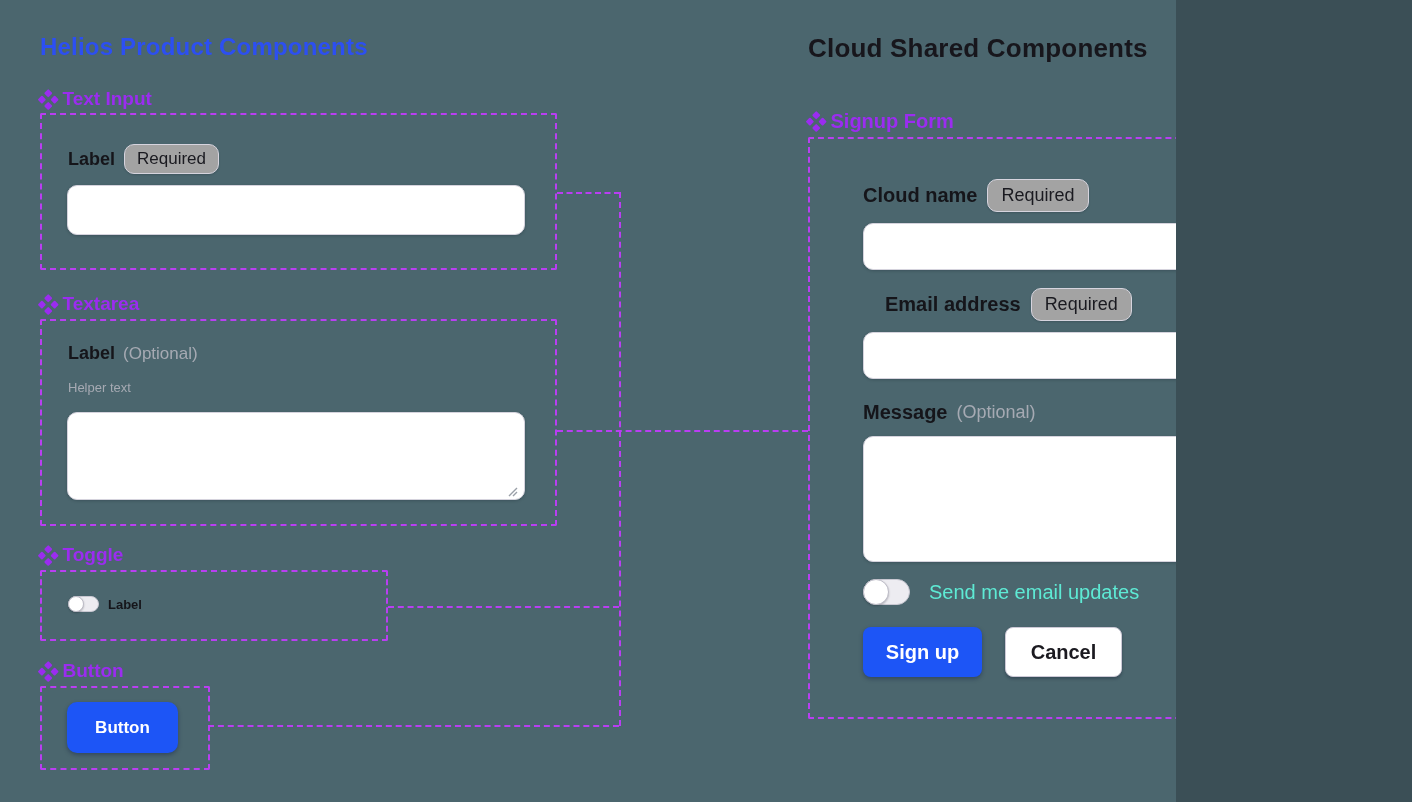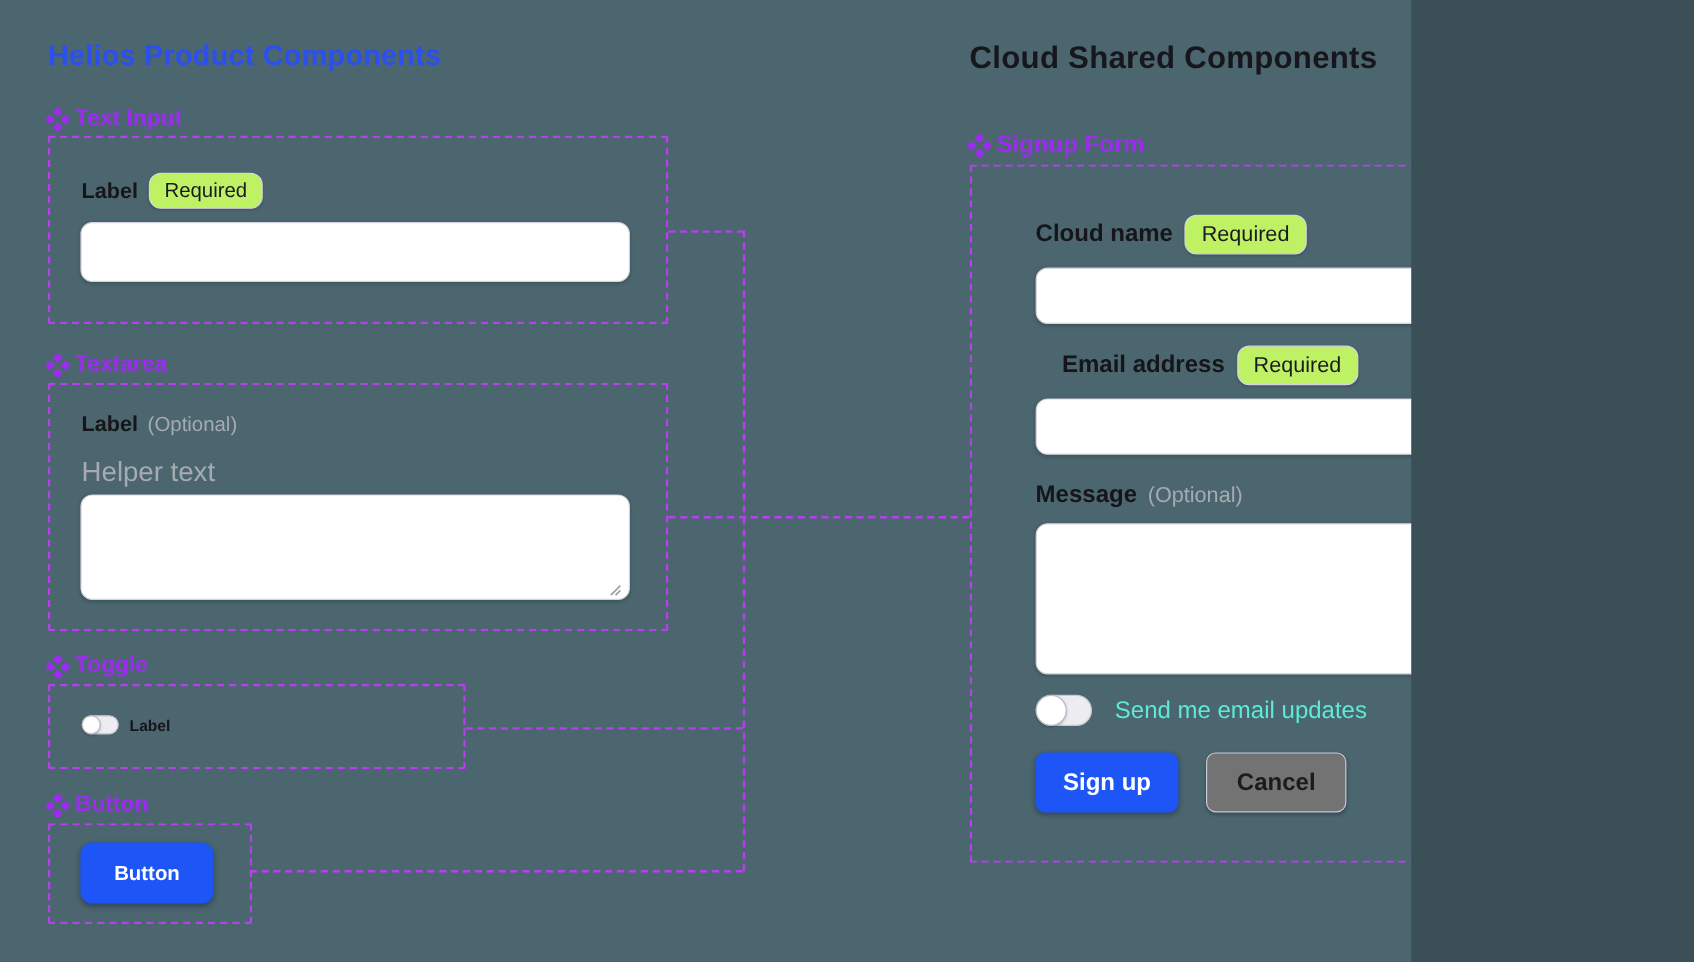--- a/index.html
+++ b/index.html
@@ -23,21 +23,21 @@
   
   .frame{border:2px dashed #b93ef2;border-radius:2px;background:transparent;}
   .conn-h{border-top:2px dashed #b93ef2;height:0;}
   .conn-v{border-left:2px dashed #b93ef2;width:0;}
   
   .field-label{color:#15151a;font-weight:bold;}
   .fl-sm{font-size:18px;}
   .fl-lg{font-size:20px;}
   .muted{color:#a6aab3;font-weight:normal;}
   .badge{
-    display:inline-block;background:#bef264;border:1px solid #d6d4de;border-radius:10px;
+    display:inline-block;background:#a3a3a3;border:1px solid #d6d4de;border-radius:10px;
     color:#1a1a20;box-shadow:0 1px 2px rgba(10,15,25,.18);
   }
   .badge-sm{font-size:17px;padding:4px 12px;}
   .badge-lg{font-size:18px;padding:5px 13px;}
   .row{display:flex;align-items:center;}
   .tbox{
     background:#ffffff;border:1px solid #d5d3dd;border-radius:10px;
     box-shadow:0 1px 3px rgba(10,20,30,.22);
     font-family:"Liberation Sans",sans-serif;font-size:16px;color:#15151a;
     padding:0 12px;box-sizing:border-box;outline:none;
@@ -50,21 +50,21 @@
   .toggle-sm{width:31px;height:16px;}
   .toggle-sm .knob{width:16px;height:16px;margin:-1px 0 0 -1px;}
   .toggle-lg{width:47px;height:26px;}
   .toggle-lg .knob{width:26px;height:26px;margin:-1px 0 0 -1px;}
   .toggle-label-sm{font-size:13px;font-weight:bold;color:#15151a;}
   .toggle-label-lg{font-size:20px;font-weight:normal;color:#5eead4;}
   
   .btn{display:flex;align-items:center;justify-content:center;border:none;cursor:pointer;
        font-family:Liberation Sans, sans-serif;font-weight:bold;box-sizing:border-box;}
   .btn-primary{background:#1d55f6;color:#ffffff;box-shadow:0 2px 4px rgba(8,18,60,.35);}
-  .btn-secondary{background:#737373;color:#1b1a20;border:1px solid #ccc9d6;box-shadow:0 2px 3px rgba(10,18,40,.3);}
+  .btn-secondary{background:#ffffff;color:#1b1a20;border:1px solid #ccc9d6;box-shadow:0 2px 3px rgba(10,18,40,.3);}
 </style>
 </head>
 <body>
 
 <div class="canvas">
 
   <div class="abs conn-h" style="left:557px;top:192px;width:63px;"></div>
   <div class="abs conn-v" style="left:619px;top:192px;height:534px;"></div>
   <div class="abs conn-h" style="left:557px;top:430px;width:251px;"></div>
   <div class="abs conn-h" style="left:388px;top:606px;width:231px;"></div>
@@ -95,21 +95,21 @@
         <i></i>
         <i></i>
       </span>
     <span>Textarea</span>
   </div>
   <div class="abs frame" style="left:40px;top:319px;width:513px;height:203px;"></div>
   <div class="abs row" style="left:68px;top:343px;gap:8px;">
     <span class="field-label fl-sm">Label</span>
     <span class="muted" style="font-size:17px;">(Optional)</span>
   </div>
-  <div class="abs muted" style="left:68px;top:380px;font-size:23px;">Helper text</div>
+  <div class="abs muted" style="left:68px;top:380px;font-size:13px;">Helper text</div>
   <textarea class="abs tbox" style="left: 67px; top: 412px; width: 458px; height: 88px;"></textarea>
   <svg class="abs resize-handle" style="left:505px;top:484px;" width="14" height="14">
     <path d="M4 12 L12 4 M8 12 L12 8" stroke="#9aa0a8" stroke-width="1.4" fill="none"></path>
   </svg>
 
   <div class="abs sec-label small" style="left:41px;top:544px;">
     <span class="comp-icon">
         <i></i>
         <i></i>
         <i></i>

